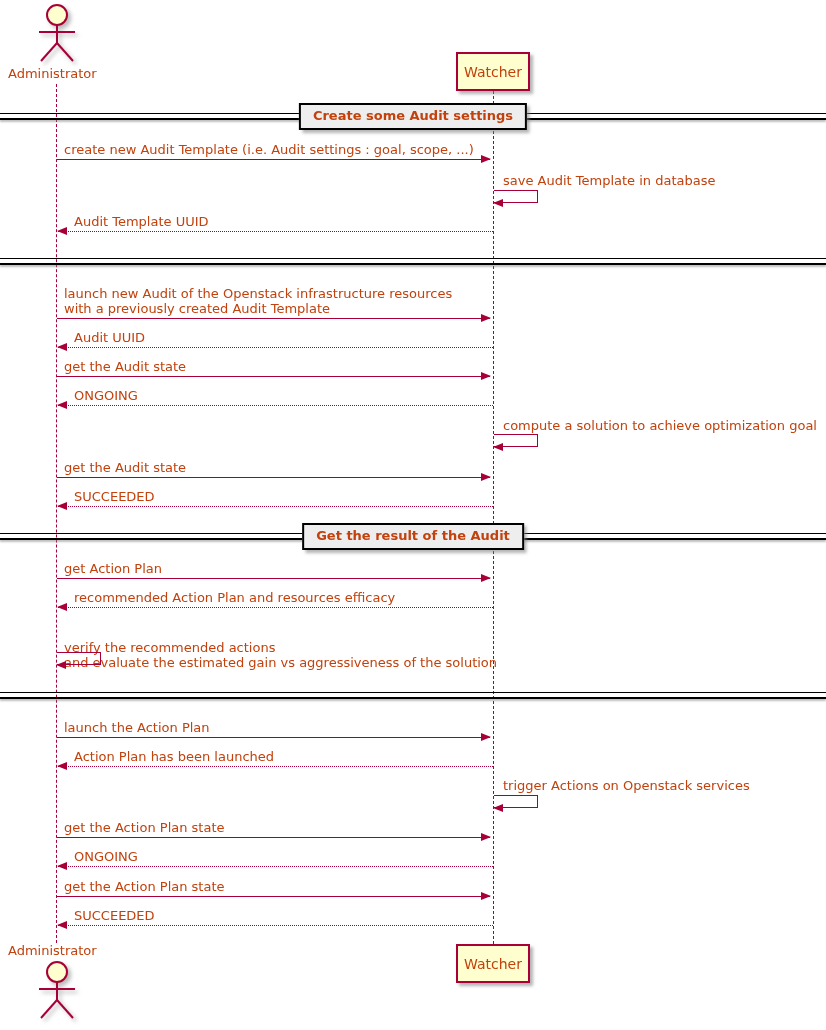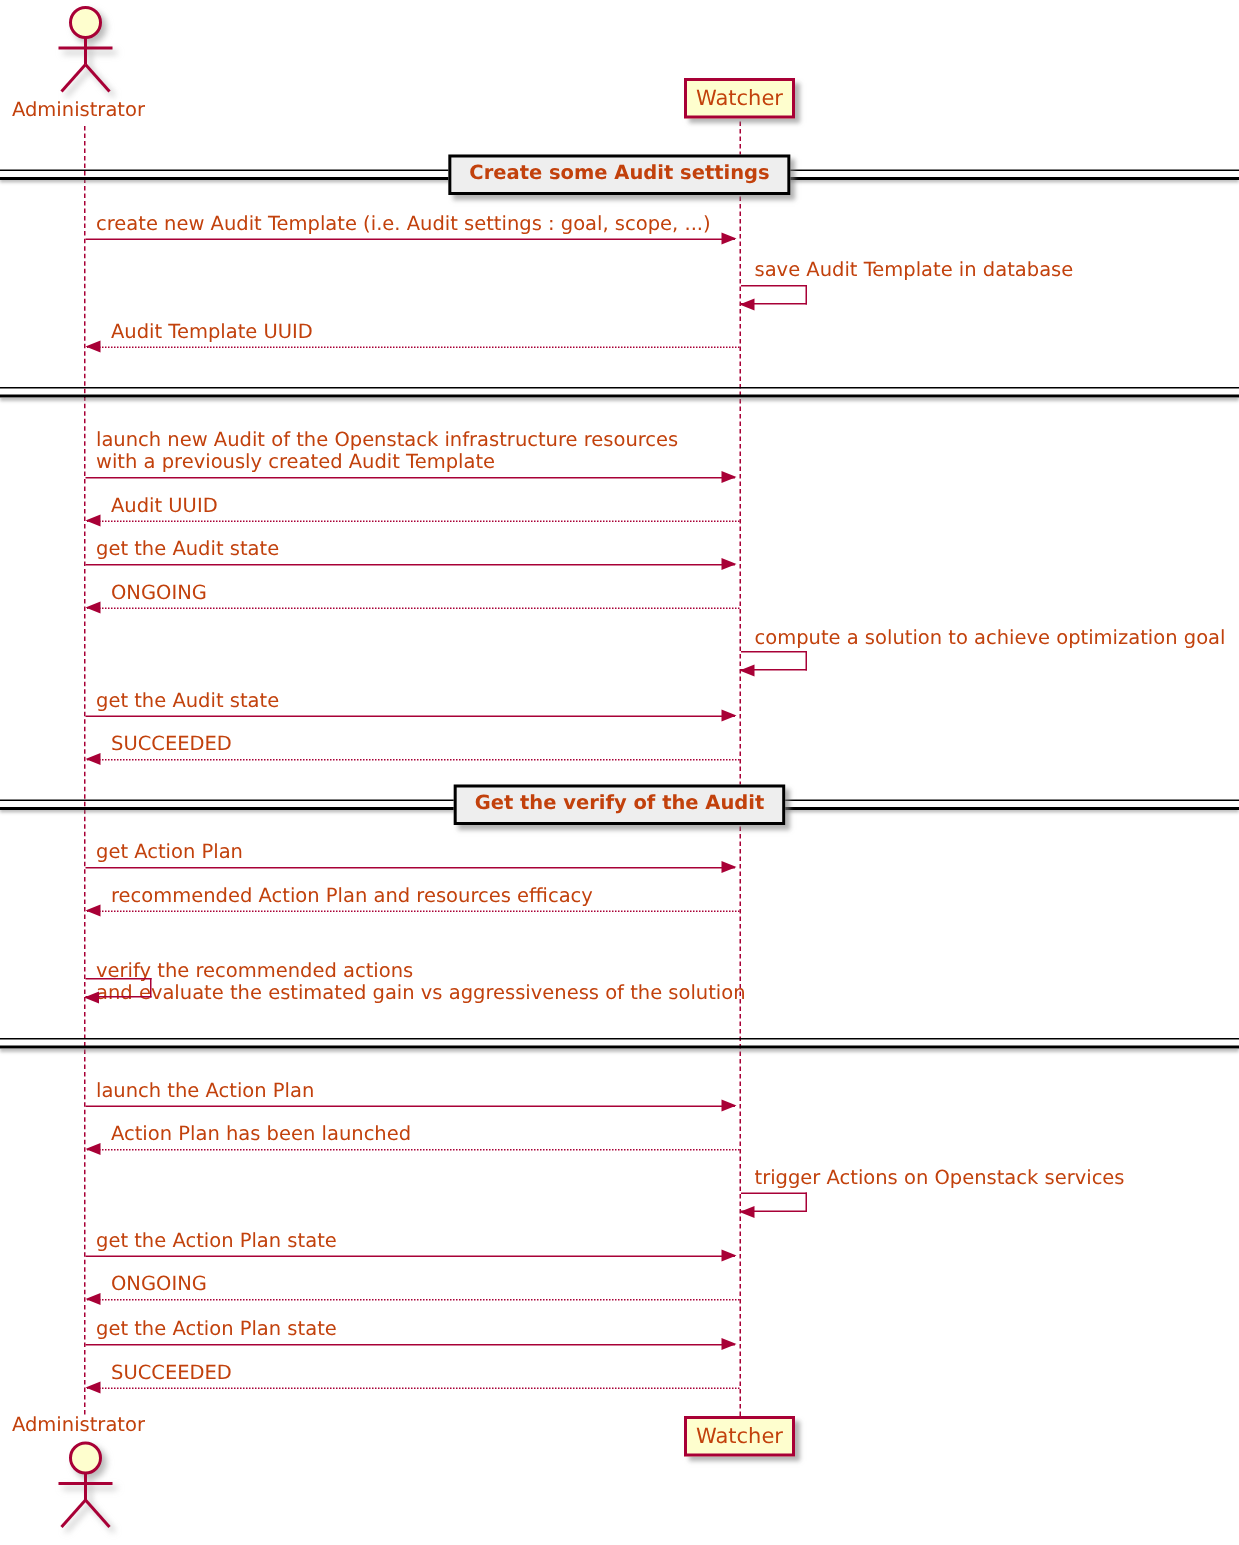--- a/index.html
+++ b/index.html
@@ -11,21 +11,21 @@
     font-size:13px;color:#c2410c;
     overflow:hidden;
   }
   
   .lifeline{position:absolute;width:0;border-left:1px dashed #A80036;z-index:1;}
   
   .actor{position:absolute;z-index:3;filter:drop-shadow(3px 3px 2px rgba(130,130,130,0.55));}
   .actor-label{position:absolute;z-index:3;font-size:13px;line-height:15px;white-space:nowrap;}
   
   .pbox{
-    position:absolute;left:456px;width:74px;height:27px;box-sizing:border-box;
+    position:absolute;left:456px;width:74px;height:39px;box-sizing:border-box;
     background:#FEFECE;border:2px solid #A80036;
     box-shadow:3px 3px 3px rgba(130,130,130,0.6);
     display:flex;align-items:center;justify-content:center;
     font-size:14px;z-index:3;
   }
   
   .divider{position:absolute;left:0;width:826px;height:27px;z-index:2;}
   .dlines{position:absolute;left:0;right:0;top:10px;height:7px;box-sizing:border-box;
     border-top:1px solid #000;border-bottom:2px solid #000;
     box-shadow:0 2px 2px rgba(130,130,130,0.5);}
@@ -146,21 +146,21 @@
   </div>
 
   <div class="msg msg-l" style="top:506px;">
     <div class="txt">SUCCEEDED</div>
     <div class="line"></div>
     <div class="ah ah-l"></div>
   </div>
 
   <div class="divider" style="top:523px;">
     <div class="dlines"></div>
-    <div class="dbox">Get the verify of the Audit</div>
+    <div class="dbox">Get the result of the Audit</div>
   </div>
 
   <div class="msg msg-r" style="top:578px;">
     <div class="txt">get Action Plan</div>
     <div class="line"></div>
     <div class="ah ah-r"></div>
   </div>
 
   <div class="msg msg-l" style="top:607px;">
     <div class="txt">recommended Action Plan and resources efficacy</div>

